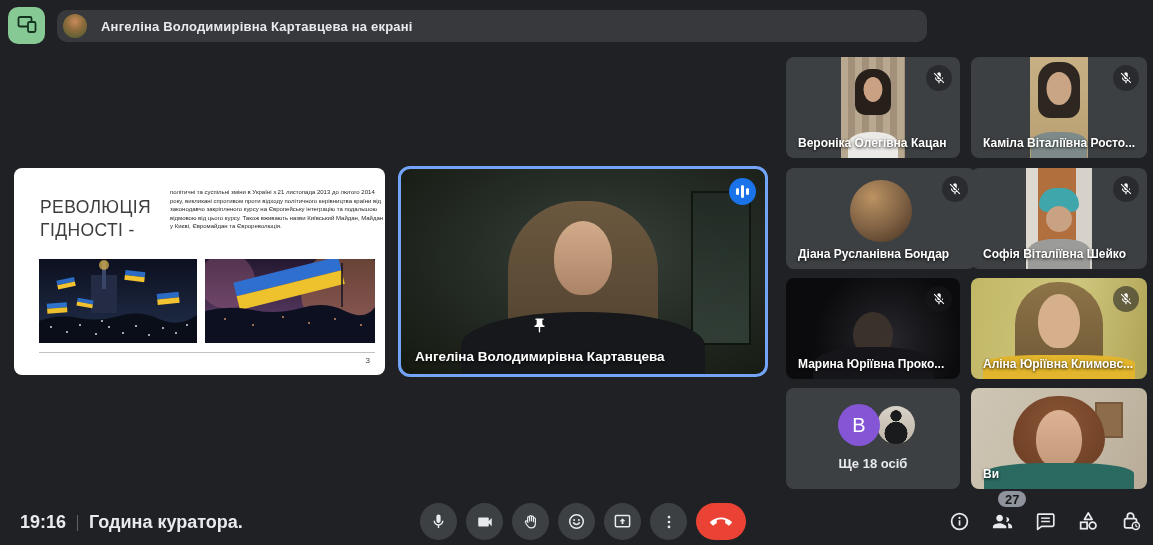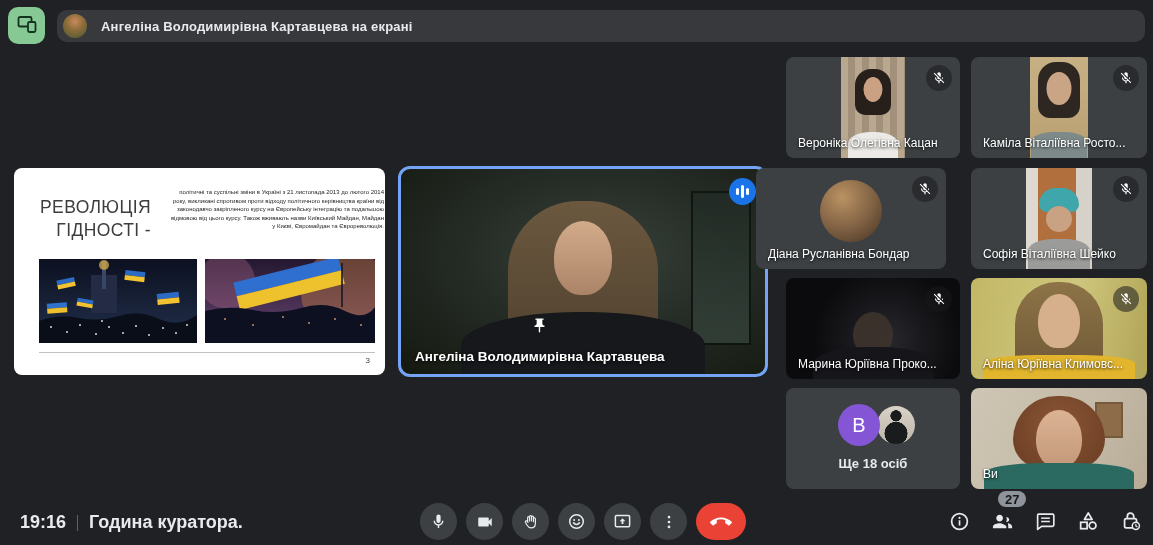--- a/index.html
+++ b/index.html
@@ -3,28 +3,28 @@
 <meta charset="utf-8">
 <style>
   html,body{margin:0;padding:0;background:#101112;}
   .stage{position:relative;width:1153px;height:545px;background:#202124;overflow:hidden;
          font-family:"Liberation Sans",sans-serif;-webkit-font-smoothing:antialiased;}
   .abs{position:absolute;}
 
   
   .share-btn{left:8px;top:7px;width:37px;height:37px;border-radius:10px;background:#87c995;
              display:flex;align-items:center;justify-content:center;}
-  .banner{left:57px;top:10px;width:1088px;height:32px;border-radius:10px;background:#37393d;
+  .banner{left:57px;top:10px;width:870px;height:32px;border-radius:10px;background:#37393d;
           display:flex;align-items:center;padding-left:6px;box-sizing:border-box;}
   .banner-avatar{width:24px;height:24px;border-radius:50%;
           background:radial-gradient(circle at 50% 32%,#c98a5a 0%,#8a6b3a 45%,#4a5a32 100%);flex:0 0 auto;}
   .banner-text{margin-left:14px;color:#e8eaed;font-size:13px;font-weight:700;letter-spacing:.2px;}
 
   
-  .slide{left:14px;top:168px;width:371px;height:207px;background:#ffffff;border-radius:8px;overflow:hidden;text-align:right;}
+  .slide{left:14px;top:168px;width:371px;height:207px;background:#ffffff;border-radius:8px;overflow:hidden;}
   .slide-title{position:absolute;left:26px;top:28px;font-size:17.5px;line-height:23px;color:#3d3d3d;
                letter-spacing:.4px;}
   .slide-body{position:absolute;left:156px;top:20px;width:214px;font-size:6px;line-height:8.6px;color:#1f1f1f;}
   .photo{position:absolute;top:91px;height:84px;overflow:hidden;}
   .photo1{left:25px;width:158px;}
   .photo2{left:191px;width:170px;}
   .slide-line{position:absolute;left:25px;top:184px;width:336px;height:1px;background:#c2c2c2;}
   .slide-num{position:absolute;right:15px;top:188px;font-size:8px;color:#444;}
 
   
@@ -42,27 +42,27 @@
   .speak-badge{position:absolute;right:9px;top:9px;width:27px;height:27px;border-radius:50%;background:#1a73e8;
                display:flex;align-items:center;justify-content:center;gap:2px;}
   .speak-badge i{display:block;width:3px;background:#fff;border-radius:2px;}
   .mt-caption{position:absolute;left:14px;bottom:10px;display:flex;align-items:center;gap:11px;flex-direction:column;}
   .mt-name{color:#fff;font-size:13.5px;font-weight:700;text-shadow:0 1px 3px rgba(0,0,0,.85);}
 
   
   .tile{position:absolute;border-radius:8px;background:#3c4043;overflow:hidden;}
   .t1{left:786px;top:57px;width:174px;height:101px;}
   .t2{left:971px;top:57px;width:176px;height:101px;}
-  .t3{left:756px;top:168px;width:190px;height:101px;}
+  .t3{left:786px;top:168px;width:190px;height:101px;}
   .t4{left:971px;top:168px;width:176px;height:101px;}
   .t5{left:786px;top:278px;width:174px;height:101px;}
   .t6{left:971px;top:278px;width:176px;height:101px;}
   .t7{left:786px;top:388px;width:174px;height:101px;}
   .t8{left:971px;top:388px;width:176px;height:101px;}
-  .tname{position:absolute;left:12px;bottom:8px;font-size:12px;font-weight:400;color:#fff;
+  .tname{position:absolute;left:12px;bottom:8px;font-size:12px;font-weight:700;color:#fff;
          text-shadow:0 1px 3px rgba(0,0,0,.9);white-space:nowrap;z-index:5;}
   .mute{position:absolute;top:8px;right:8px;width:26px;height:26px;border-radius:50%;
         background:rgba(25,26,29,.55);display:flex;align-items:center;justify-content:center;z-index:5;}
   .strip{position:absolute;top:0;bottom:0;left:50%;transform:translateX(-50%);}
   .pp{position:absolute;left:50%;transform:translateX(-50%);}
 
   .s1{width:64px;background:repeating-linear-gradient(90deg,#b7a88f 0 7px,#a2907a 7px 14px);}
   .s1 .hair{top:12px;width:36px;height:46px;background:#261f1a;border-radius:16px 16px 10px 10px;}
   .s1 .face{top:20px;width:19px;height:25px;background:#cba183;border-radius:50%;}
   .s1 .torso{bottom:0;width:50px;height:26px;background:#eceae6;border-radius:45% 45% 0 0;}

